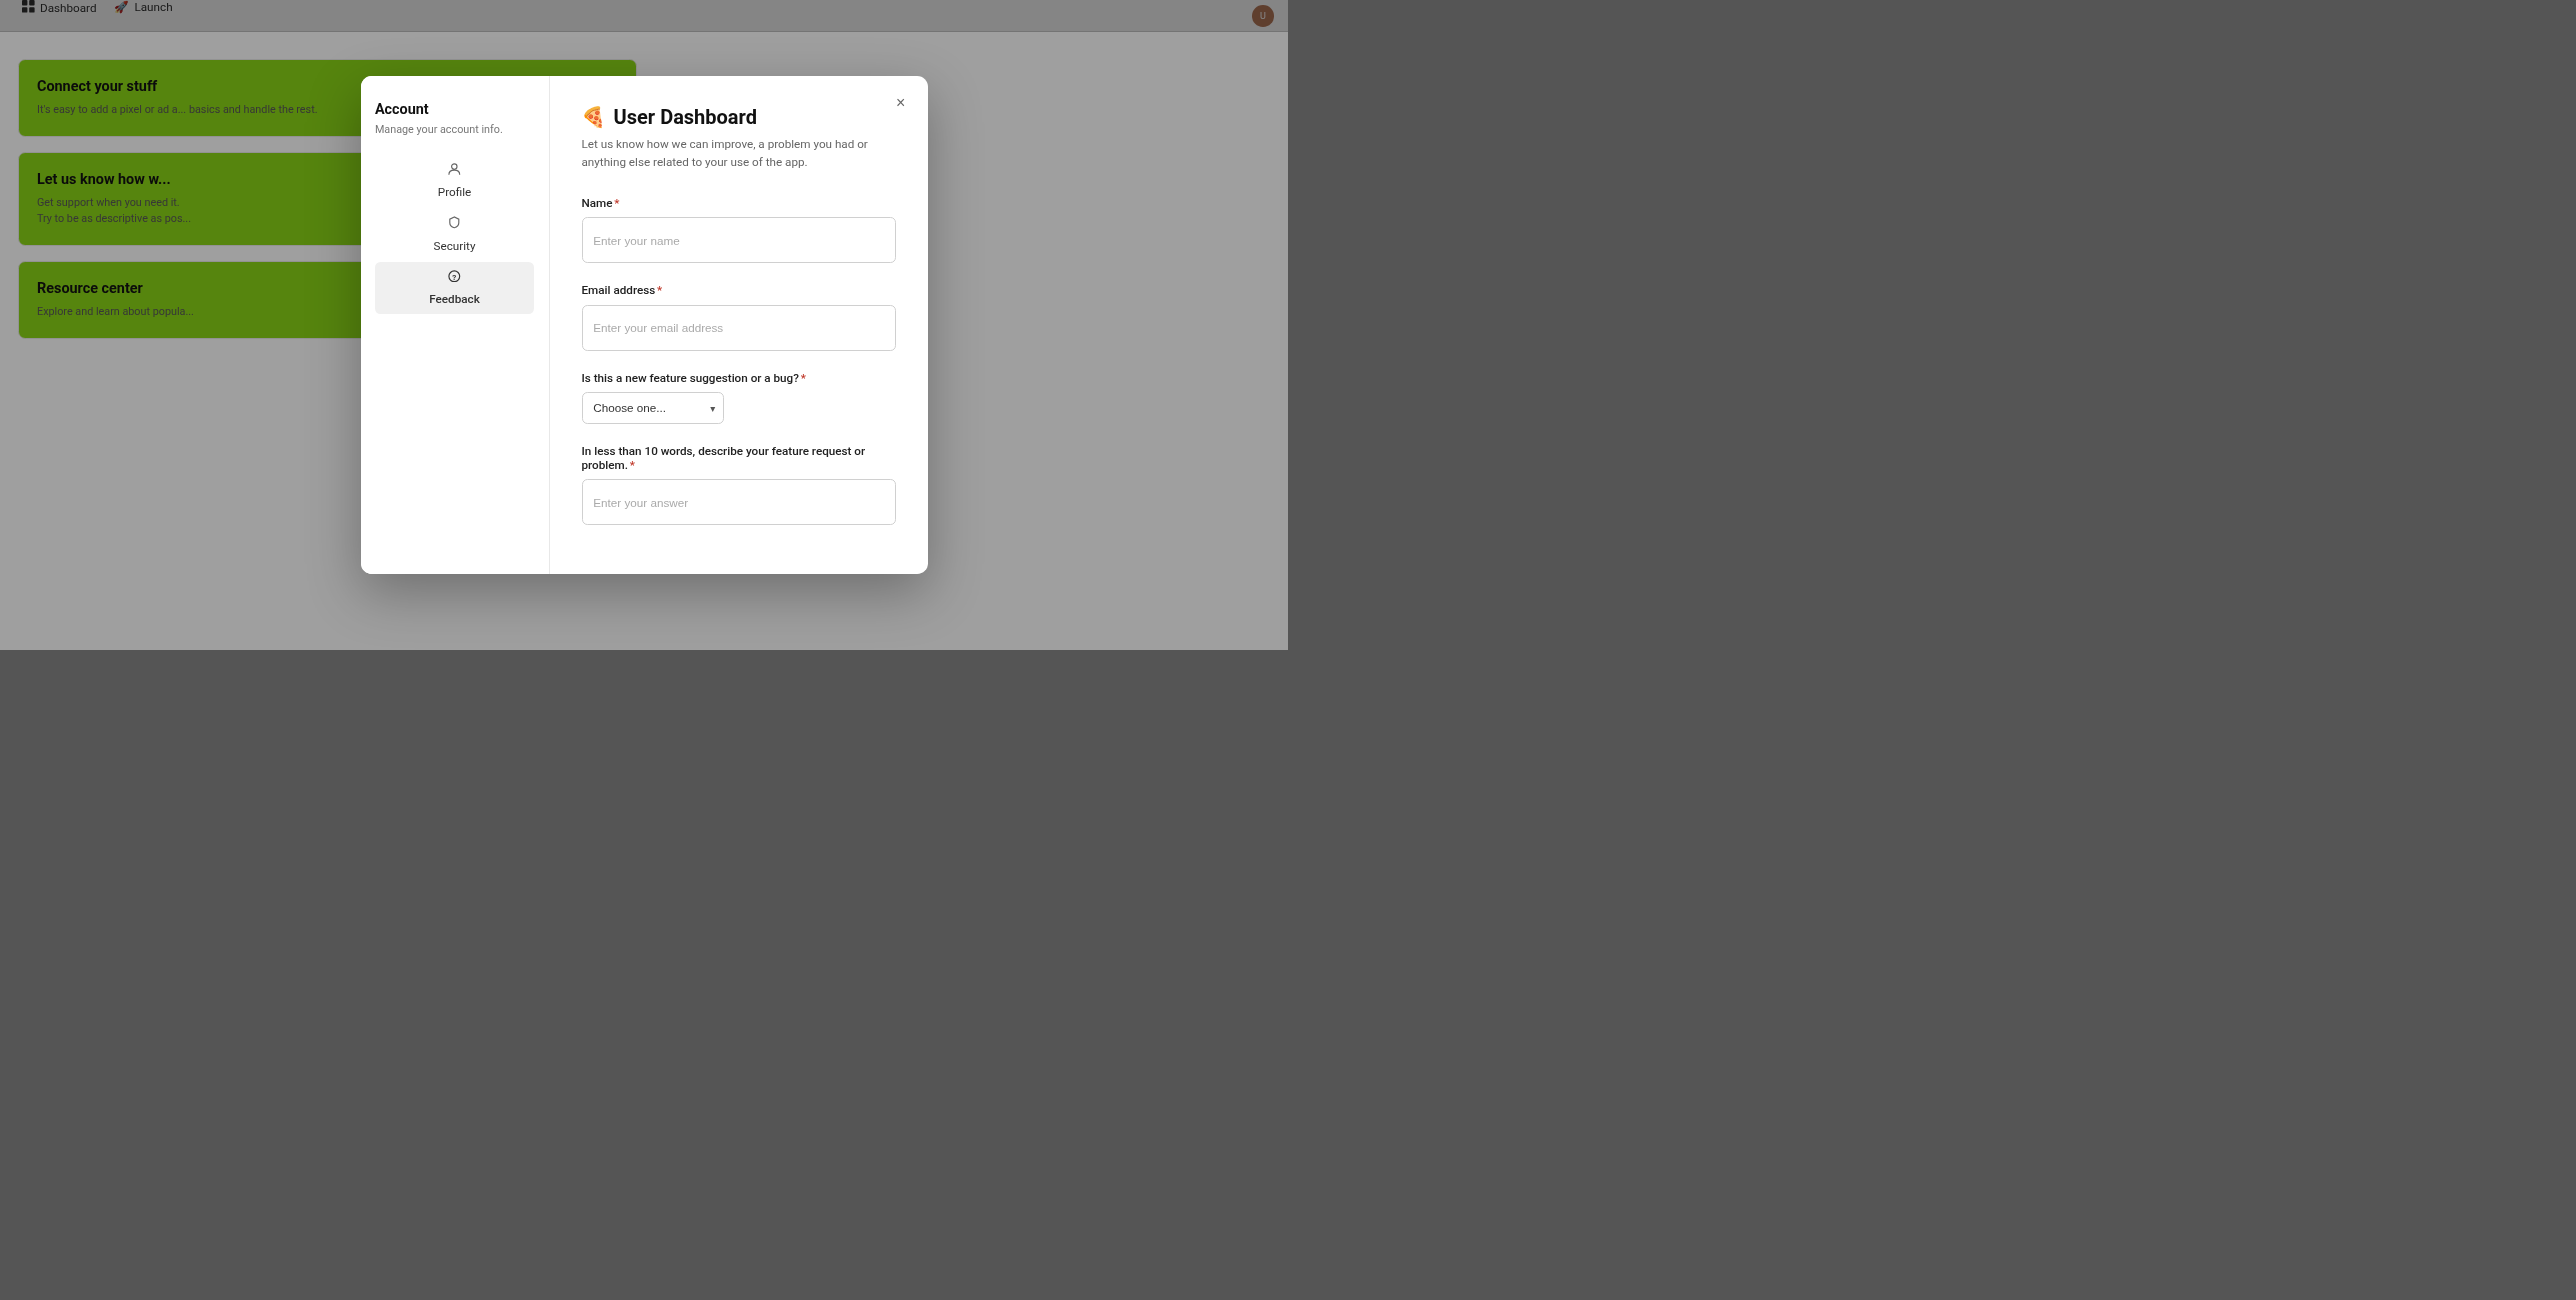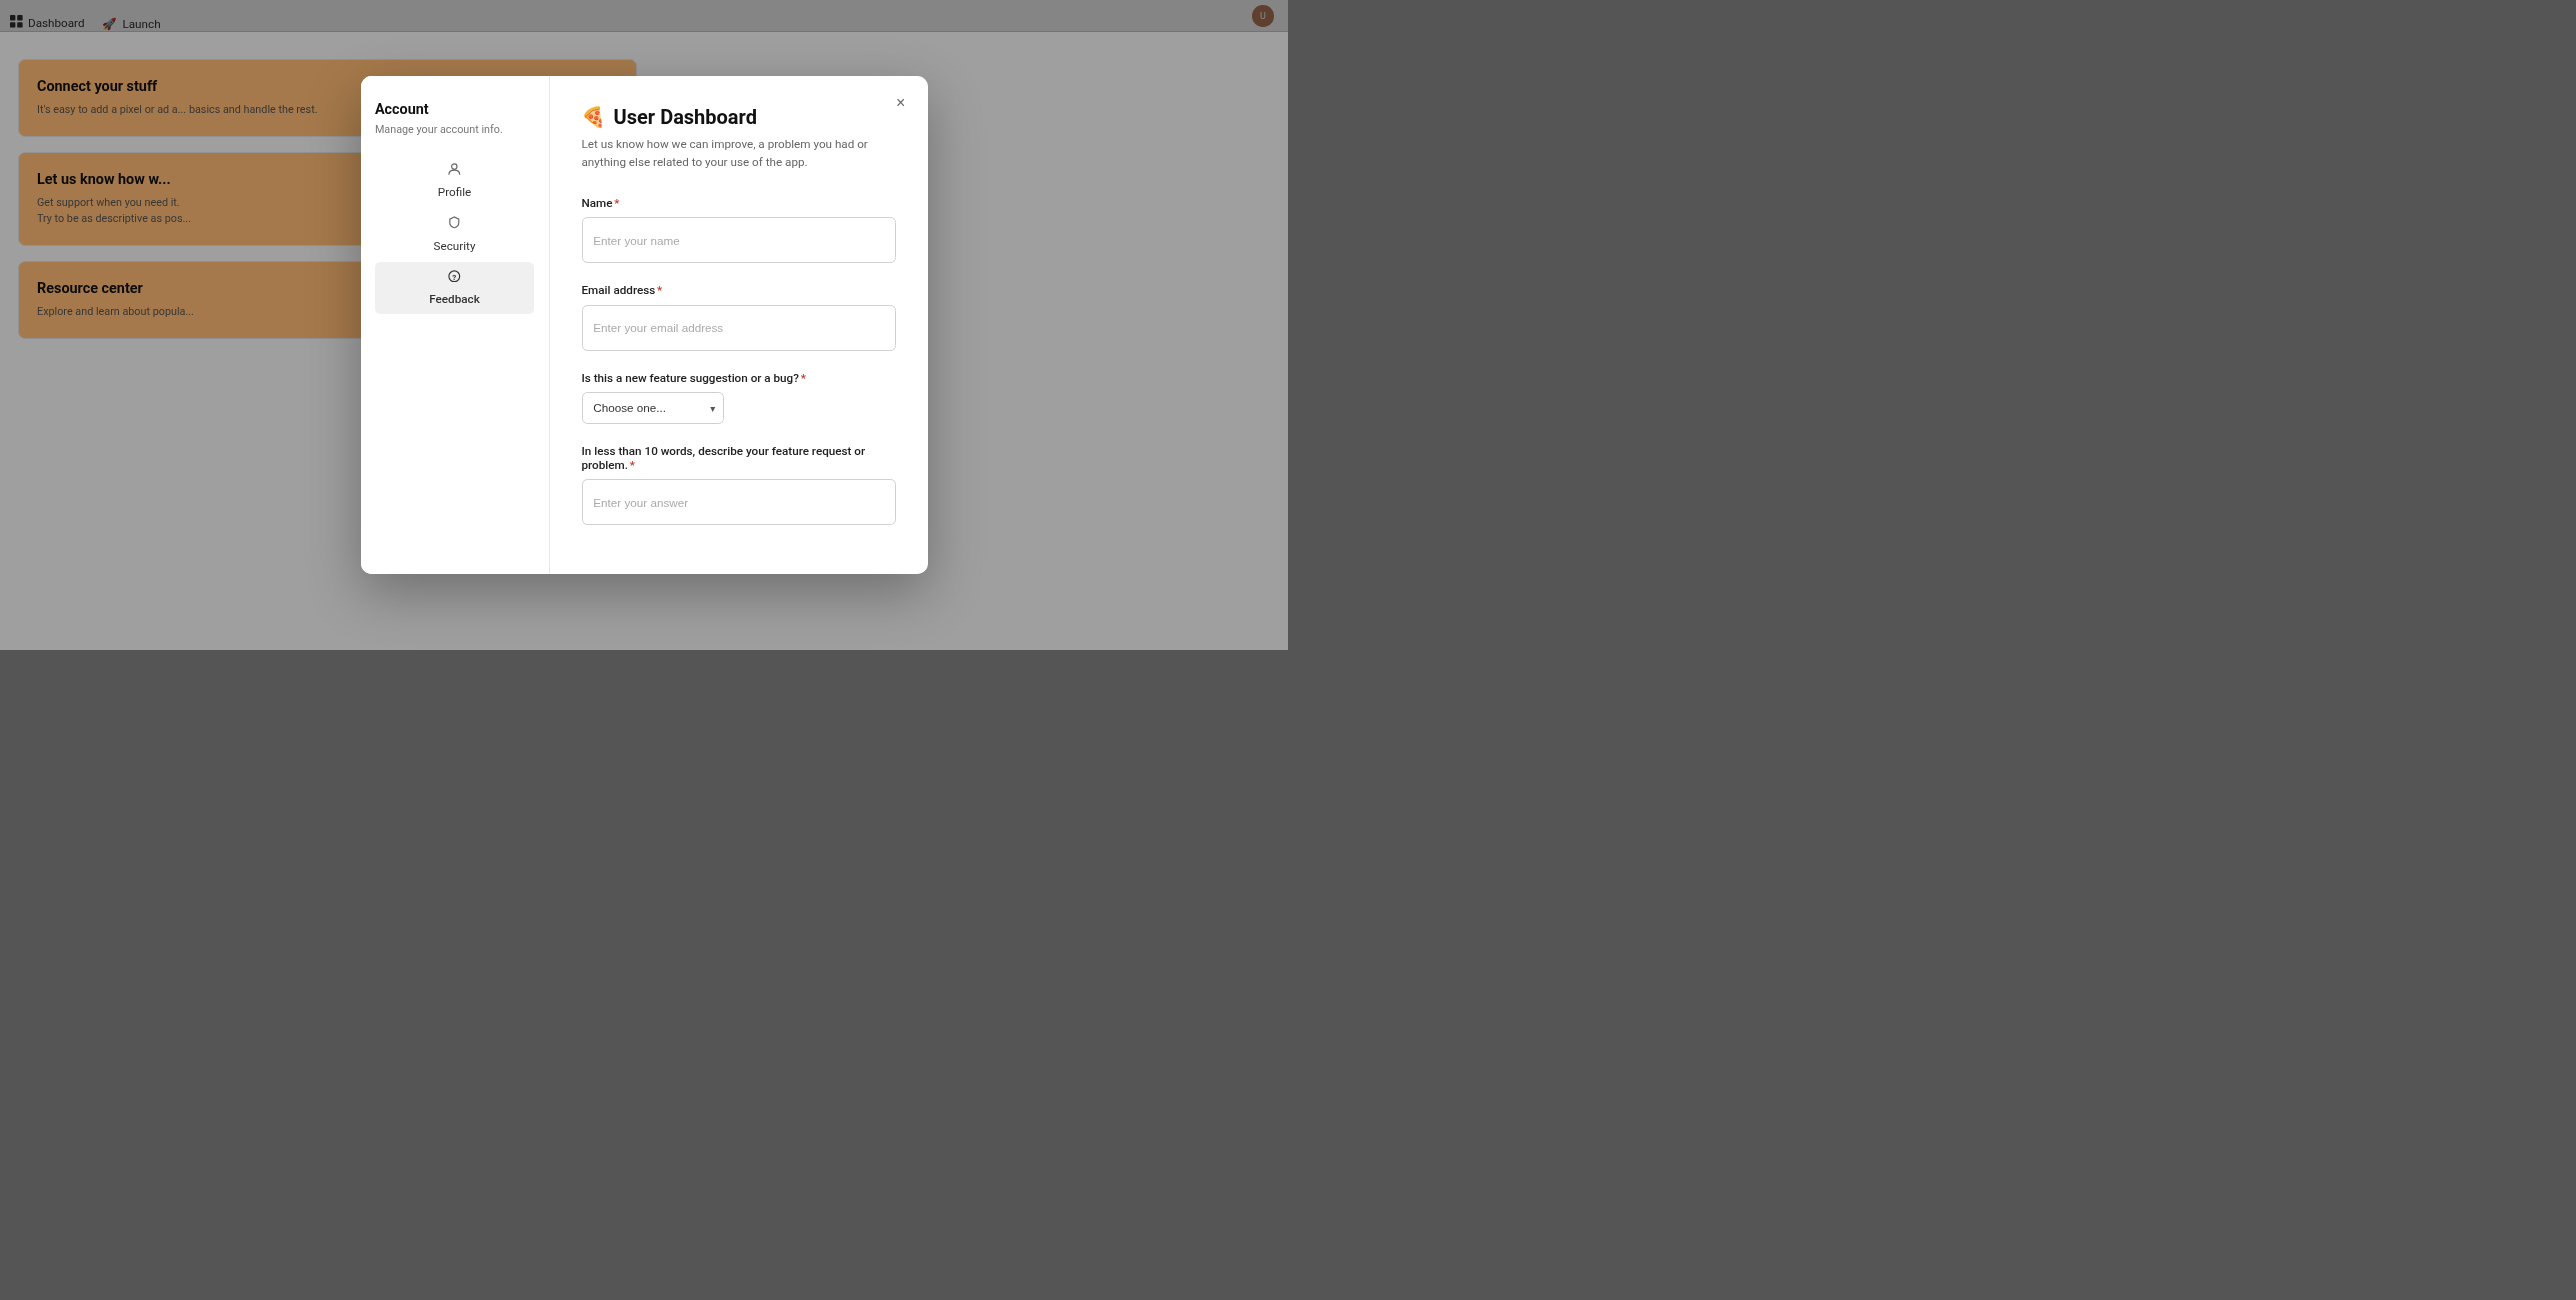--- a/index.html
+++ b/index.html
@@ -22,22 +22,22 @@
     }
 
     .app-topbar {
       position: absolute;
       top: 0;
       left: 0;
       right: 0;
       height: 32px;
       background: #fff;
       display: flex;
-      align-items: flex-end;
-      padding: 0 10px;
+      align-items: flex-start;
+      padding: 0 22px;
       gap: 18px;
       border-bottom: 0.9px solid #e0e0e0;
       filter: brightness(0.8);
     }
 
     .app-topbar-item {
       display: flex;
       align-items: center;
       gap: 5.4px;
       font-size: 11.7px;
@@ -48,21 +48,21 @@
       position: absolute;
       top: 32px;
       left: 0;
       right: 0;
       bottom: 0;
       background: #f5f5f5;
       padding: 27px 18px;
     }
 
     .bg-card {
-      background: #fdba74;
+      background: #84cc16;
       border: 0.9px solid #e0e0e0;
       border-radius: 7.2px;
       padding: 18px;
       margin-bottom: 14.4px;
     }
 
     .bg-card h2 {
       font-size: 14.4px;
       font-weight: 700;
       color: #111;

